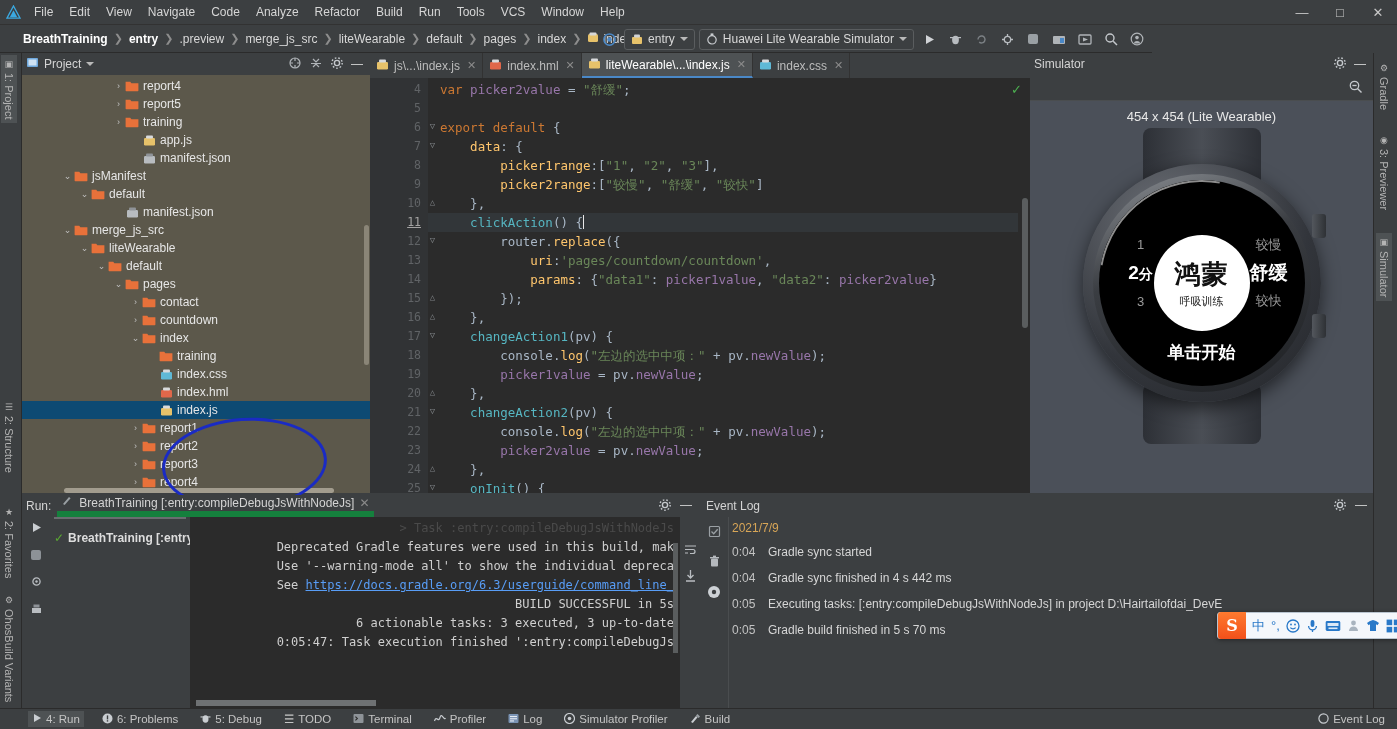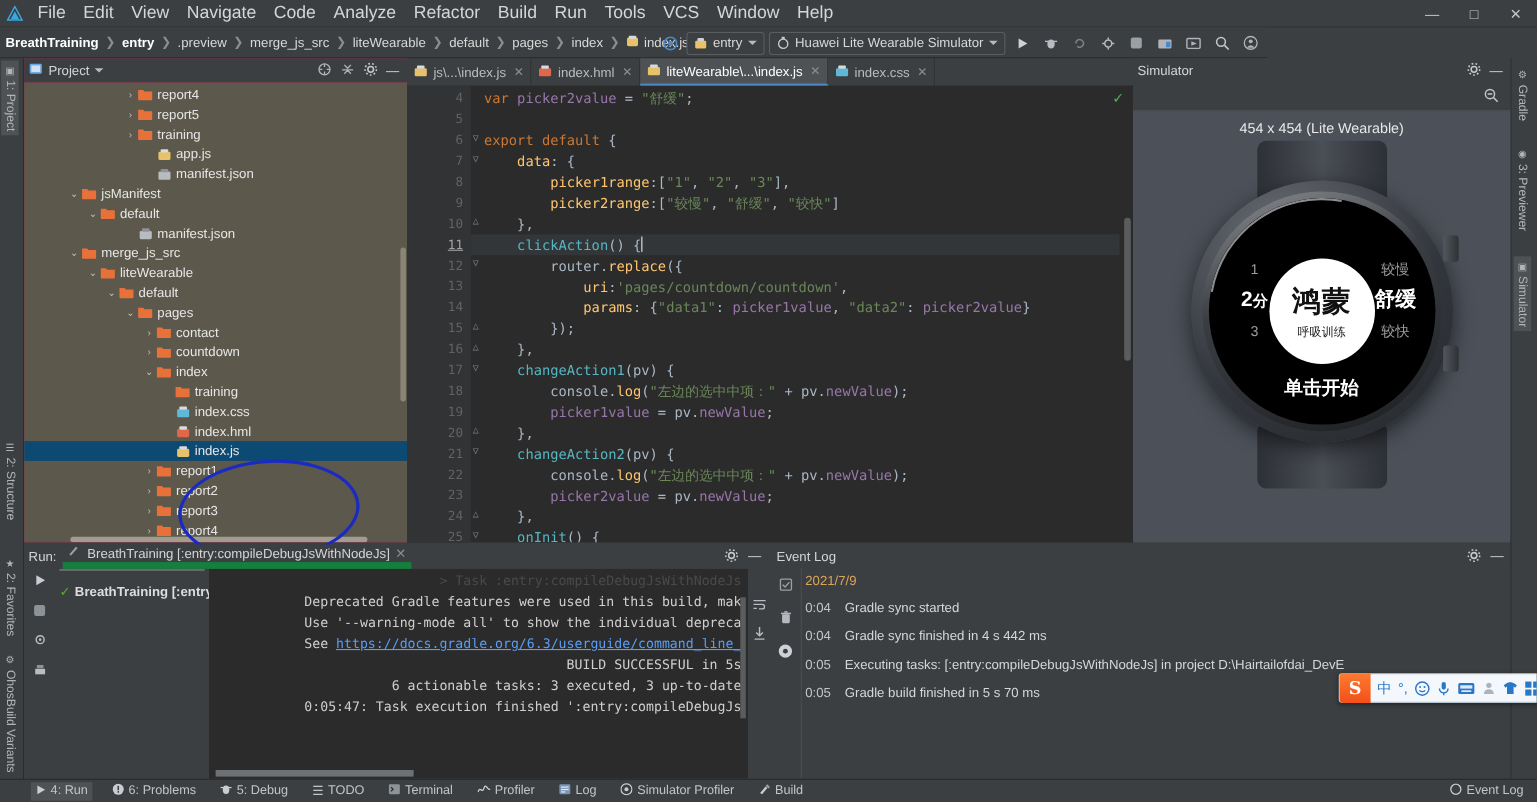--- a/index.html
+++ b/index.html
@@ -15,32 +15,32 @@
 
   
   .titlebar {
     position: absolute; top:0; left:0; width:1397px; height:25px;
     background:#3c3f41; display:flex; align-items:center;
     border-bottom:1px solid #323232;
   }
   .logo { width:26px; height:25px; display:flex; align-items:center; justify-content:center; }
   .logo svg { display:block; }
   .menubar { display:flex; align-items:center; gap:0px; }
-  .menu-item { padding:3px 8px; color:#d6d6d6; font-size:16px; cursor:default; white-space:nowrap;}
+  .menu-item { padding:3px 8px; color:#d6d6d6; font-size:12px; cursor:default; white-space:nowrap;}
   .title-text {
     position:absolute; left:0; right:0; text-align:center;
     color:#9a9da1; font-size:12px; pointer-events:none;
   }
   .winbtns { position:absolute; right:0; top:0; height:25px; display:flex; }
   .winbtn { width:38px; height:25px; display:flex; align-items:center; justify-content:center; color:#c8c8c8; font-size:13px; }
 
   
   .navbar {
     position:absolute; top:25px; left:0; width:1152px; height:28px;
-    background:#3c3f41; display:flex; align-items:center; padding-left:2px;
+    background:#3c3f41; display:flex; align-items:center; padding-left:20px;
     border-bottom:1px solid #2b2b2b;
   }
   .crumbs { display:flex; align-items:center; font-size:12px; }
   .crumb { color:#d8d8d8; padding:2px 3px; white-space:nowrap; }
   .crumb.bold { font-weight:bold; color:#ffffff; }
   .crumb-sep { color:#8d8d8d; padding:0 3px; font-size:11px; }
   .crumb-file { display:flex; align-items:center; gap:4px; }
 
   .toolbar-right { position:absolute; right:4px; top:0; height:28px; display:flex; align-items:center; gap:4px; }
   .tb-btn { width:22px; height:22px; display:flex; align-items:center; justify-content:center; border-radius:3px; }

